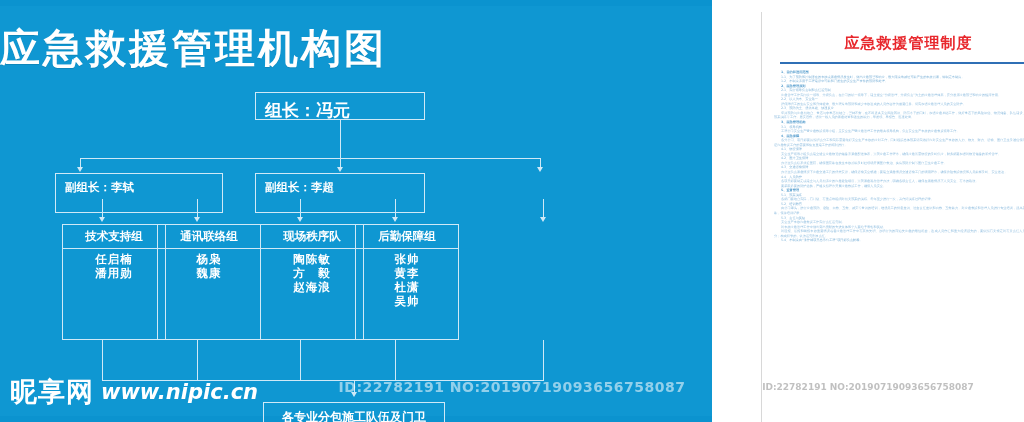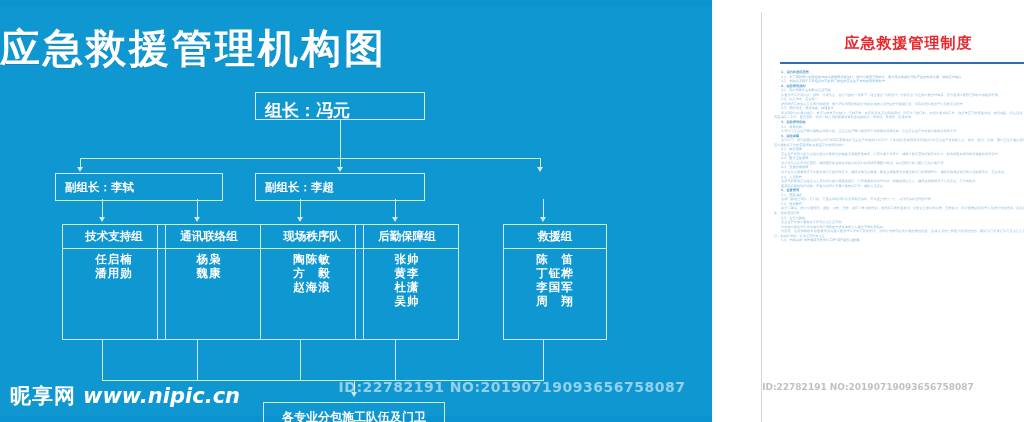--- a/index.html
+++ b/index.html
@@ -51,21 +51,21 @@
   
   .leader-box{
     left:255px;top:86px;width:170px;height:28px;
   }
   .leader-box .box-label{
     position:absolute;left:9px;top:9px;
     font-size:17px;
   }
 
   
-  .deputy-box{top:167px;height:28px;}
+  .deputy-box{top:167px;height:40px;}
   .deputy-box .box-label{
     position:absolute;left:9px;top:8px;font-size:11.5px;
   }
   #deputy-0{left:55px;width:168px;}
   #deputy-1{left:255px;width:170px;}
   #deputy-2{left:455px;width:168px;}
 
   
   .team-box{
     top:218px;width:104px;height:116px;
@@ -115,21 +115,21 @@
     border-top:5px solid #cfe9f7;
   }
 
   
   .nipic{
     position:absolute;left:10px;bottom:6px;
     display:flex;align-items:center;gap:7px;
     color:#ffffff;
   }
   .nipic-cn{
-    font-size:21px;font-weight:bold;letter-spacing:1px;
+    font-size:27px;font-weight:bold;letter-spacing:1px;
     -webkit-text-stroke:0;
     font-family:"DejaVu Sans","Liberation Sans",sans-serif;
   }
   .nipic-url{
     font-size:21px;font-weight:bold;font-style:italic;
     font-family:"DejaVu Sans","Liberation Sans",sans-serif;
   }
 
   
   .right-panel{
@@ -285,31 +285,20 @@
           <span class="box-label">后勤保障组</span>
         </div>
         <div class="team-members">
             <div>张帅</div>
             <div>黄李</div>
             <div>杜潇</div>
             <div>吴帅</div>
           </div>
       </div>
 
-      <div class="box team-box" id="team-4">
-        <div class="team-head">
-          <span class="box-label">救援组</span>
-        </div>
-        <div class="team-members">
-            <div>陈　笛</div>
-            <div>丁钲桦</div>
-            <div>李国军</div>
-            <div>周　翔</div>
-          </div>
-      </div>
 
       <div class="ln vln" style="left:102px;top:334px;height:40px;"></div>
       <div class="ln vln" style="left:197px;top:334px;height:40px;"></div>
       <div class="ln vln" style="left:300px;top:334px;height:40px;"></div>
       <div class="ln vln" style="left:395px;top:334px;height:40px;"></div>
       <div class="ln vln" style="left:543px;top:334px;height:40px;"></div>
 
       <div class="ln hln" style="left:102px;top:374px;width:442px;"></div>
       <div class="ln vln" style="left:354px;top:374px;height:13px;"></div>
       <div class="arrow" style="left:350.5px;top:386px;"></div>

